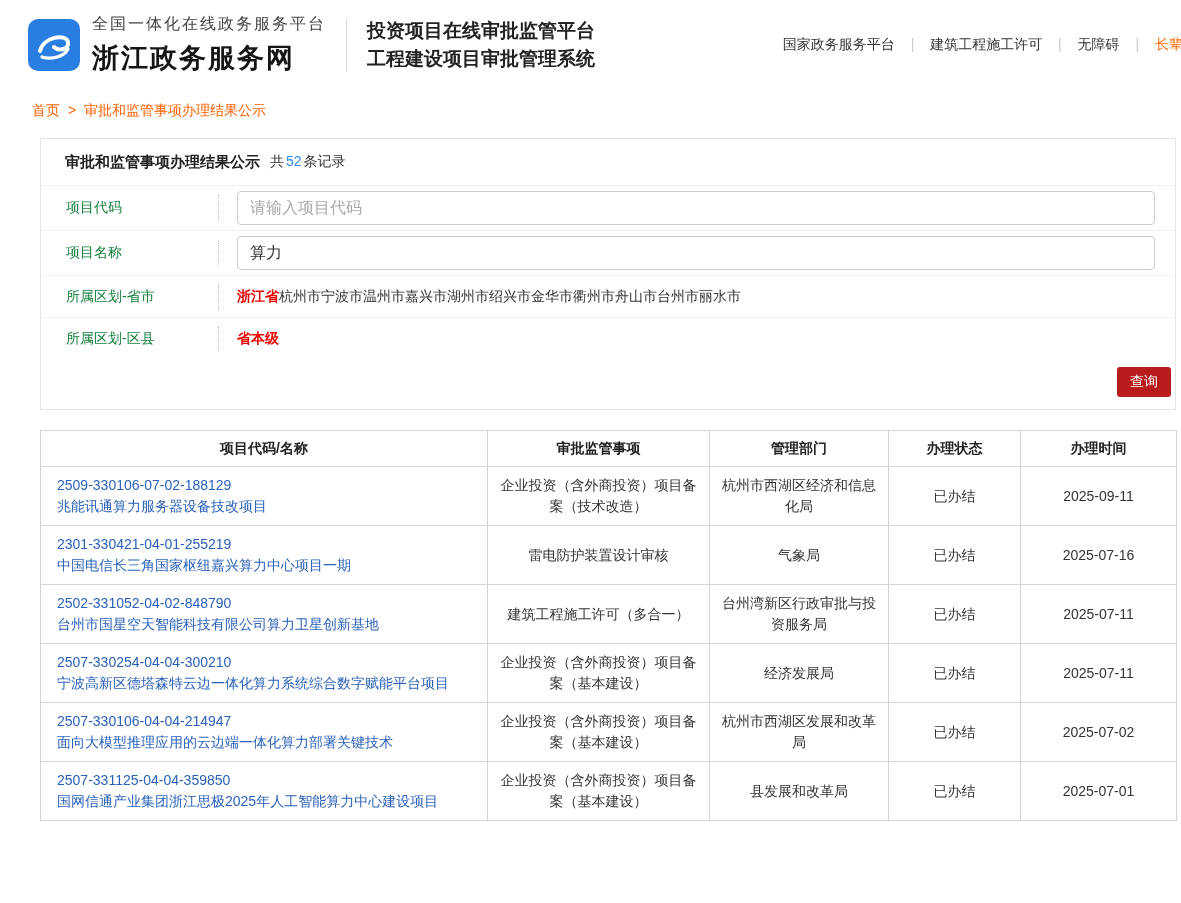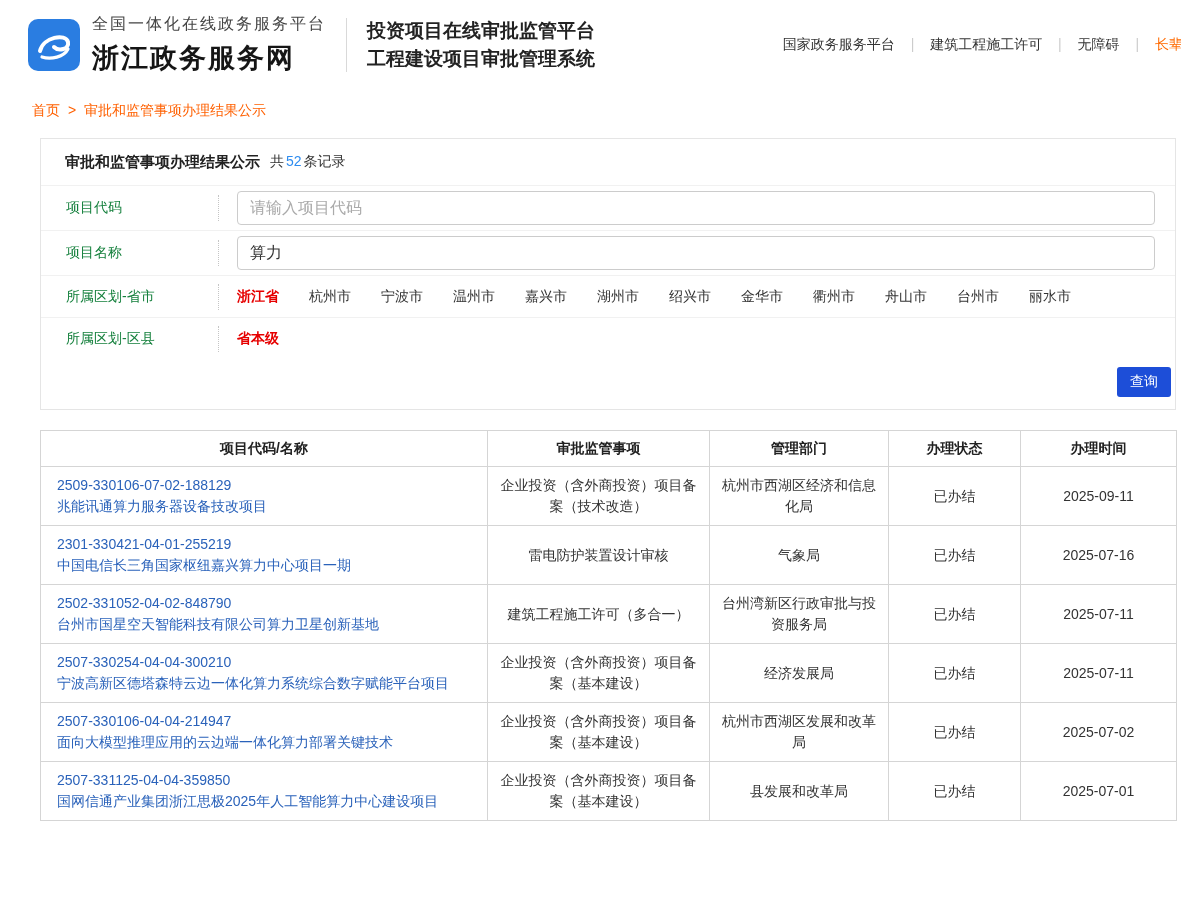--- a/index.html
+++ b/index.html
@@ -30,25 +30,25 @@
   .filter-title-row { display:flex; align-items:center; height:46px; padding:0 24px; }
   .filter-title { font-size:15px; font-weight:bold; color:#222; }
   .filter-count { margin-left:10px; font-size:14px; color:#333;text-align:right; }
   .filter-count .num { color:#2d8cf0; margin:0 2px; }
   .filter-row { display:flex; align-items:center; min-height:42px; border-top:1px solid #f1f1f1; }
   .filter-label { width:178px; flex-shrink:0; padding-left:25px; font-size:14px; color:#15803d; position:relative; align-self:stretch; display:flex; align-items:center; }
   .filter-label::after { content:""; position:absolute; right:0; top:50%; transform:translateY(-50%); height:26px; border-right:1px dotted #c5c5c5; }
   .filter-content { flex:1; padding:5px 20px 5px 18px; }
   .text-input { width:100%; height:34px; border:1px solid #ccc; border-radius:4px; padding:12px 12px; font-size:16px; color:#333; outline:none; font-family:inherit; }
   .text-input::placeholder { color:#aaa; }
-  .option-list { display:flex; flex-wrap:wrap; gap:30px; font-size:14px; color:#333;align-items:flex-end; }
+  .option-list { display:flex; flex-wrap:wrap; font-size:14px; color:#333;align-items:flex-end; }
   .option-list .opt { cursor:pointer; }
   .option-list .opt.selected { color:#e60000; font-weight:bold; }
   .filter-actions { display:flex; justify-content:flex-end; padding:8px 4px 12px 0; }
-  .search-button { width:54px; height:30px; background:#1d4ed8; color:#fff; border:none; border-radius:3px; font-size:14px; cursor:pointer; font-family:inherit; }
+  .search-button { width:54px; height:30px; background:#b91c1c; color:#fff; border:none; border-radius:3px; font-size:14px; cursor:pointer; font-family:inherit; }
 
   
   .results-table { margin:20px 40px 0 40px; width:1136px; border-collapse:collapse; table-layout:fixed; }
   .results-table th, .results-table td { border:1px solid #d5d5d5; font-size:14px; color:#333; text-align:center; padding:8px 8px; line-height:21px; word-break:break-all; }
   .results-table th { font-weight:bold; color:#222; padding:7px 24px; }
   .results-table td.col-name { text-align:left; padding:8px 16px; }
   .project-link { display:block; color:#2a62ba; cursor:pointer; }
 </style>
 </head>
 <body>

